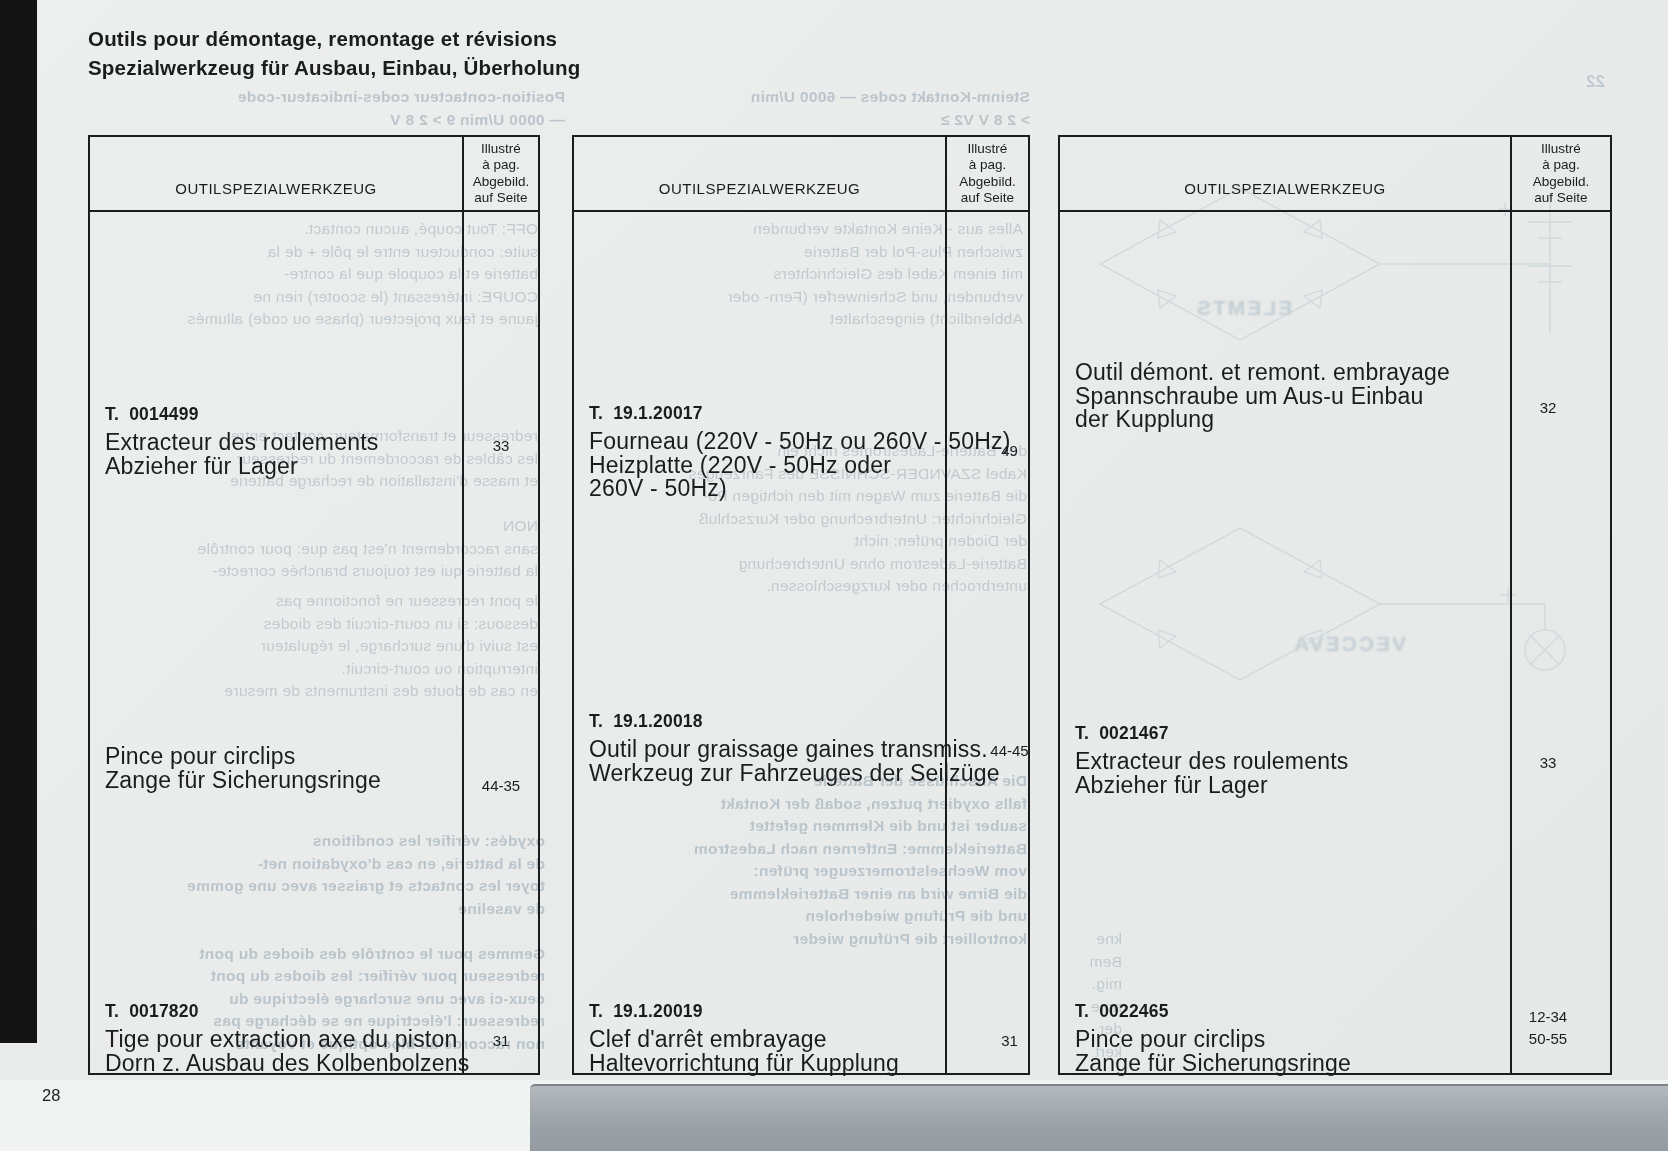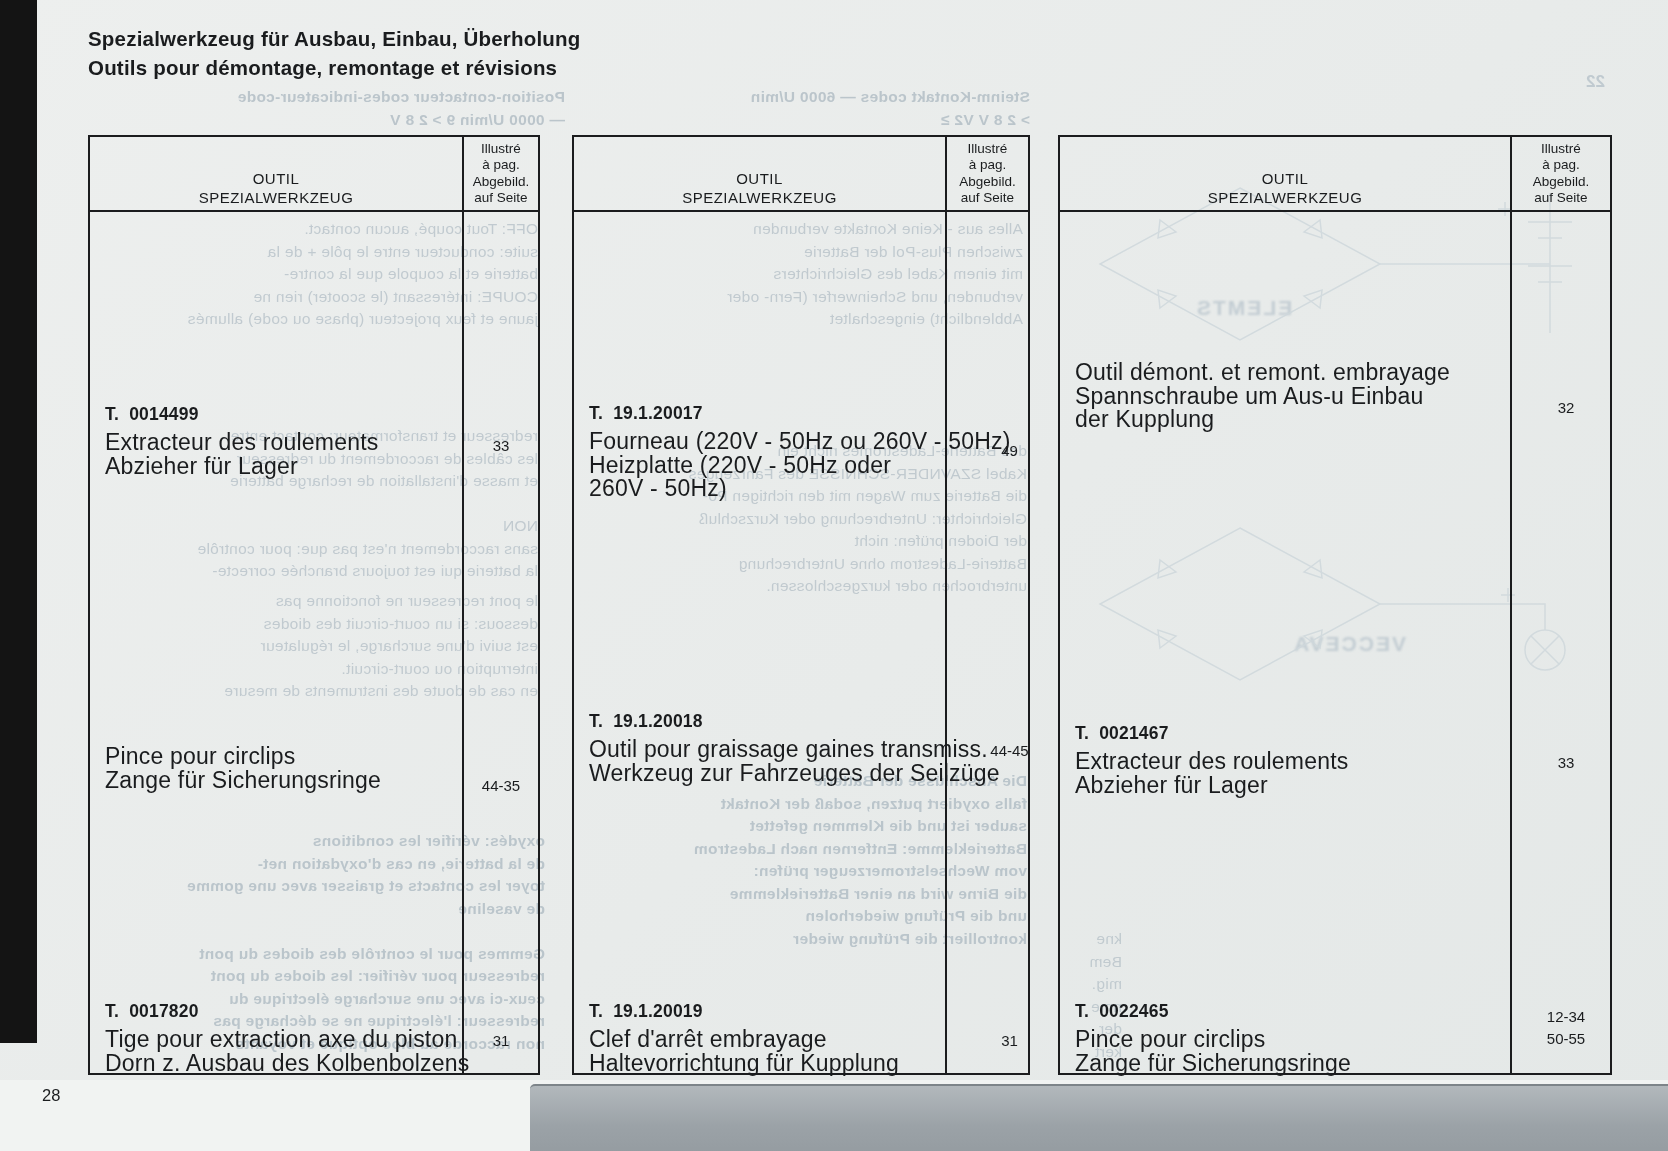--- a/index.html
+++ b/index.html
@@ -15,34 +15,34 @@
     background:linear-gradient(180deg,#b2b8bc 0%, #9ba2a7 60%, #959ca1 100%);
     border-top:2px solid #7d8489; border-top-left-radius:5px; z-index:6; }
   
   .title { position:absolute; left:88px; top:24px; font-weight:bold; font-size:20.5px; line-height:29px; letter-spacing:0.2px; z-index:4; }
   
   .tool-table { position:absolute; top:135px; height:940px; border:2px solid #1b1c1e; box-sizing:border-box; z-index:3; }
   .t1 { left:88px;  width:452px; }
   .t2 { left:572px; width:458px; }
   .t3 { left:1058px; width:554px; }
   .tbl-header { position:absolute; top:0; left:0; right:0; height:73px; border-bottom:2px solid #1b1c1e; }
-  .tool-head { position:absolute; left:0; top:0; bottom:0; display:flex; flex-direction:column; justify-content:center; align-items:center;
+  .tool-head { position:absolute; left:0; top:0; bottom:0; display:flex; flex-direction:row; justify-content:center; align-items:center;
     font-size:15px; line-height:19px; letter-spacing:0.5px;margin-top:29px; }
   .t1 .tool-head { width:372px; } .t2 .tool-head { width:371px; } .t3 .tool-head { width:450px; }
   .page-head { position:absolute; top:0; bottom:0; right:0; display:flex; align-items:center; justify-content:center;
     text-align:center; font-size:13.5px; line-height:16.5px; white-space:pre-line; }
   .t1 .page-head { width:74px; } .t2 .page-head { width:81px; } .t3 .page-head { width:98px; }
   .vdiv { position:absolute; top:0; bottom:0; width:2px; background:#1b1c1e; }
   .t1 .vdiv { left:372px; } .t2 .vdiv { left:371px; } .t3 .vdiv { left:450px; }
   .tbl-body { position:absolute; top:75px; left:0; right:0; bottom:0; }
   .entry { position:absolute; left:0; right:0; }
   .entry .code { font-weight:bold; font-size:17.5px; line-height:23px; margin:0 0 5px 15px; white-space:pre; letter-spacing:0.2px; }
   .entry .fr, .entry .de { font-size:23px; line-height:23.5px; margin-left:15px; white-space:pre-line; letter-spacing:0.2px; }
   .entry .pg { position:absolute; text-align:center; font-size:15px; line-height:22px; white-space:pre-line; }
-  .t1 .pg { left:374px; width:74px; } .t2 .pg { left:363px; width:81px;padding-left:32px; } .t3 .pg { left:450px; width:112px; }
+  .t1 .pg { left:374px; width:74px; } .t2 .pg { left:363px; width:81px;padding-left:32px; } .t3 .pg { left:432px; width:112px; }
   
   .folio { position:absolute; left:42px; top:1086px; font-size:16.5px; z-index:7; }
   
   .ghost { position:absolute; transform:scaleX(-1); color:#bdc7cd; filter:blur(0.7px); opacity:0.9;
     font-size:15.5px; line-height:22.5px; white-space:pre-line; letter-spacing:0.3px; z-index:1; }
   .ghost.bold { font-weight:bold; color:#b6c1c8; }
   .ghost-label { position:absolute; transform:scaleX(-1); color:#c3cdd3; filter:blur(0.8px); font-weight:bold;
     font-size:21px; letter-spacing:2px; z-index:1; }
   .ghost-svg { position:absolute; z-index:1; opacity:0.85; }
   .corner-ghost { position:absolute; transform:scaleX(-1); color:#c0cad0; filter:blur(0.6px); font-size:17px; font-weight:bold; z-index:1; }
@@ -123,22 +123,22 @@
   <svg class="ghost-svg" style="left:1090px; top:518px;" width="520" height="172" viewBox="0 0 520 172" fill="none" stroke="#cfd8dc" stroke-width="1.5">
     <path d="M150,10 L290,86 L150,162 L10,86 Z"></path>
     <path d="M70,42 l16,12 l-18,6 z M230,42 l-16,12 l18,6 z M70,130 l16,-12 l-18,-6 z M230,130 l-16,-12 l18,-6 z"></path>
     <path d="M290,86 H455 V112"></path>
     <circle cx="455" cy="132" r="20"></circle>
     <path d="M441,118 L469,146 M469,118 L441,146"></path>
     <path d="M418,70 v14 M411,77 h14"></path>
   </svg>
 
   <div class="title">
+    <div>Outils pour démontage, remontage et révisions</div>
     <div>Spezialwerkzeug für Ausbau, Einbau, Überholung</div>
-    <div>Outils pour démontage, remontage et révisions</div>
   </div>
 
   <div class="tool-table t1">
     <div class="tbl-header">
       <div class="tool-head">
         <span>OUTIL</span>
         <span>SPEZIALWERKZEUG</span>
       </div>
       <div class="page-head">Illustré
 à pag.

